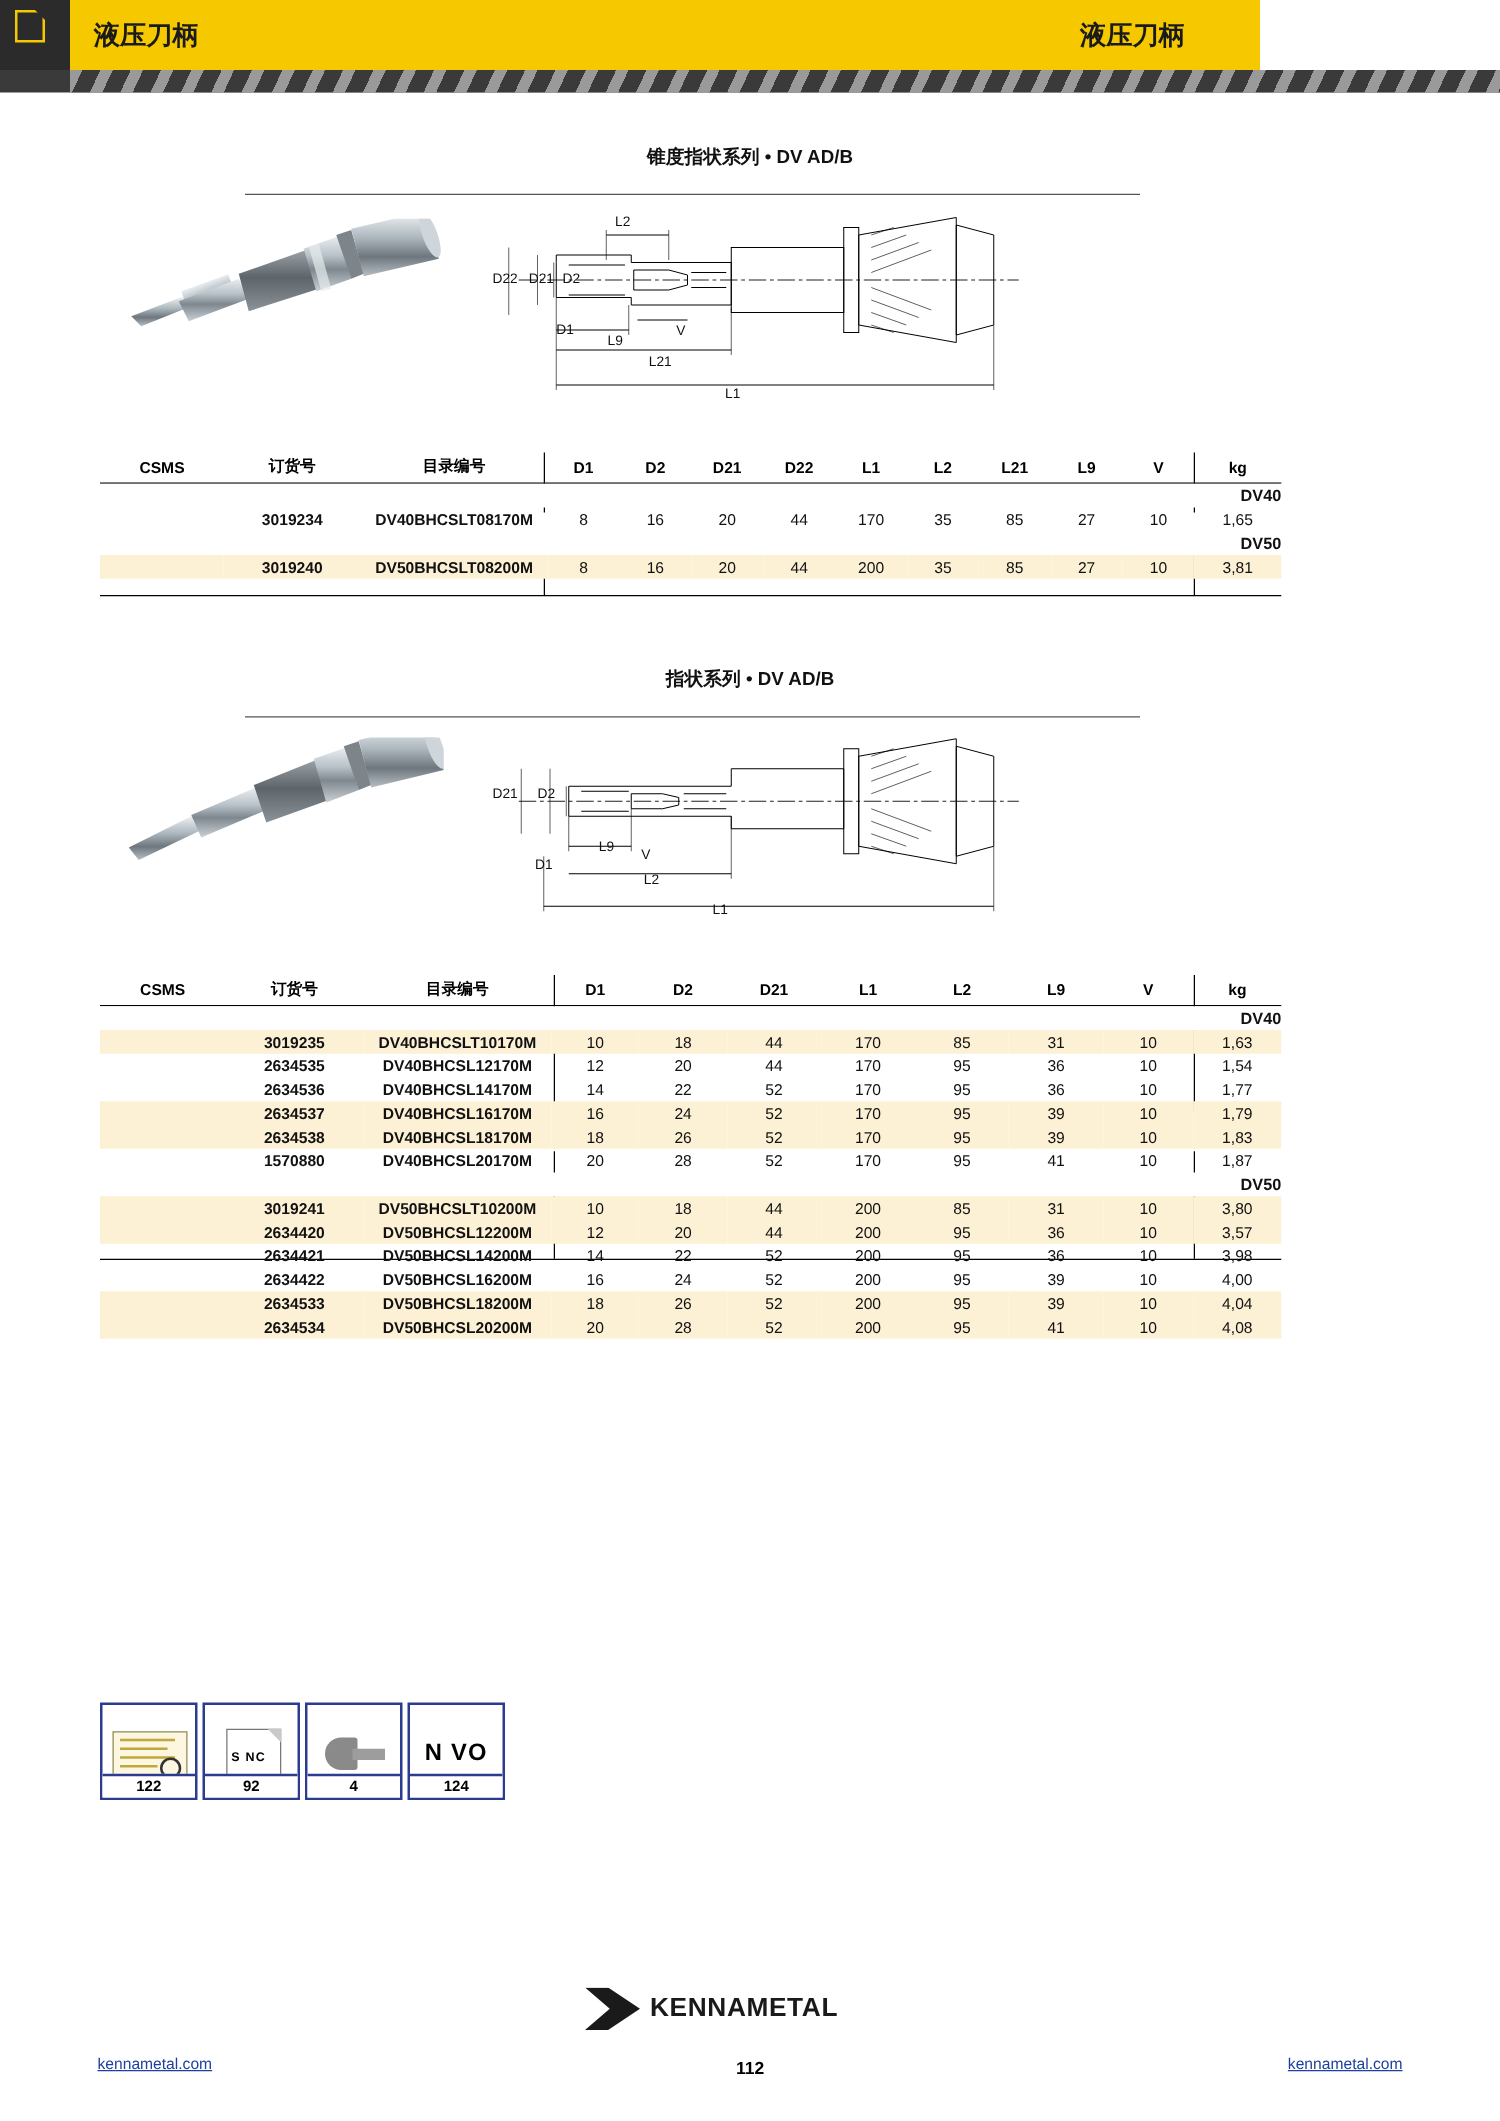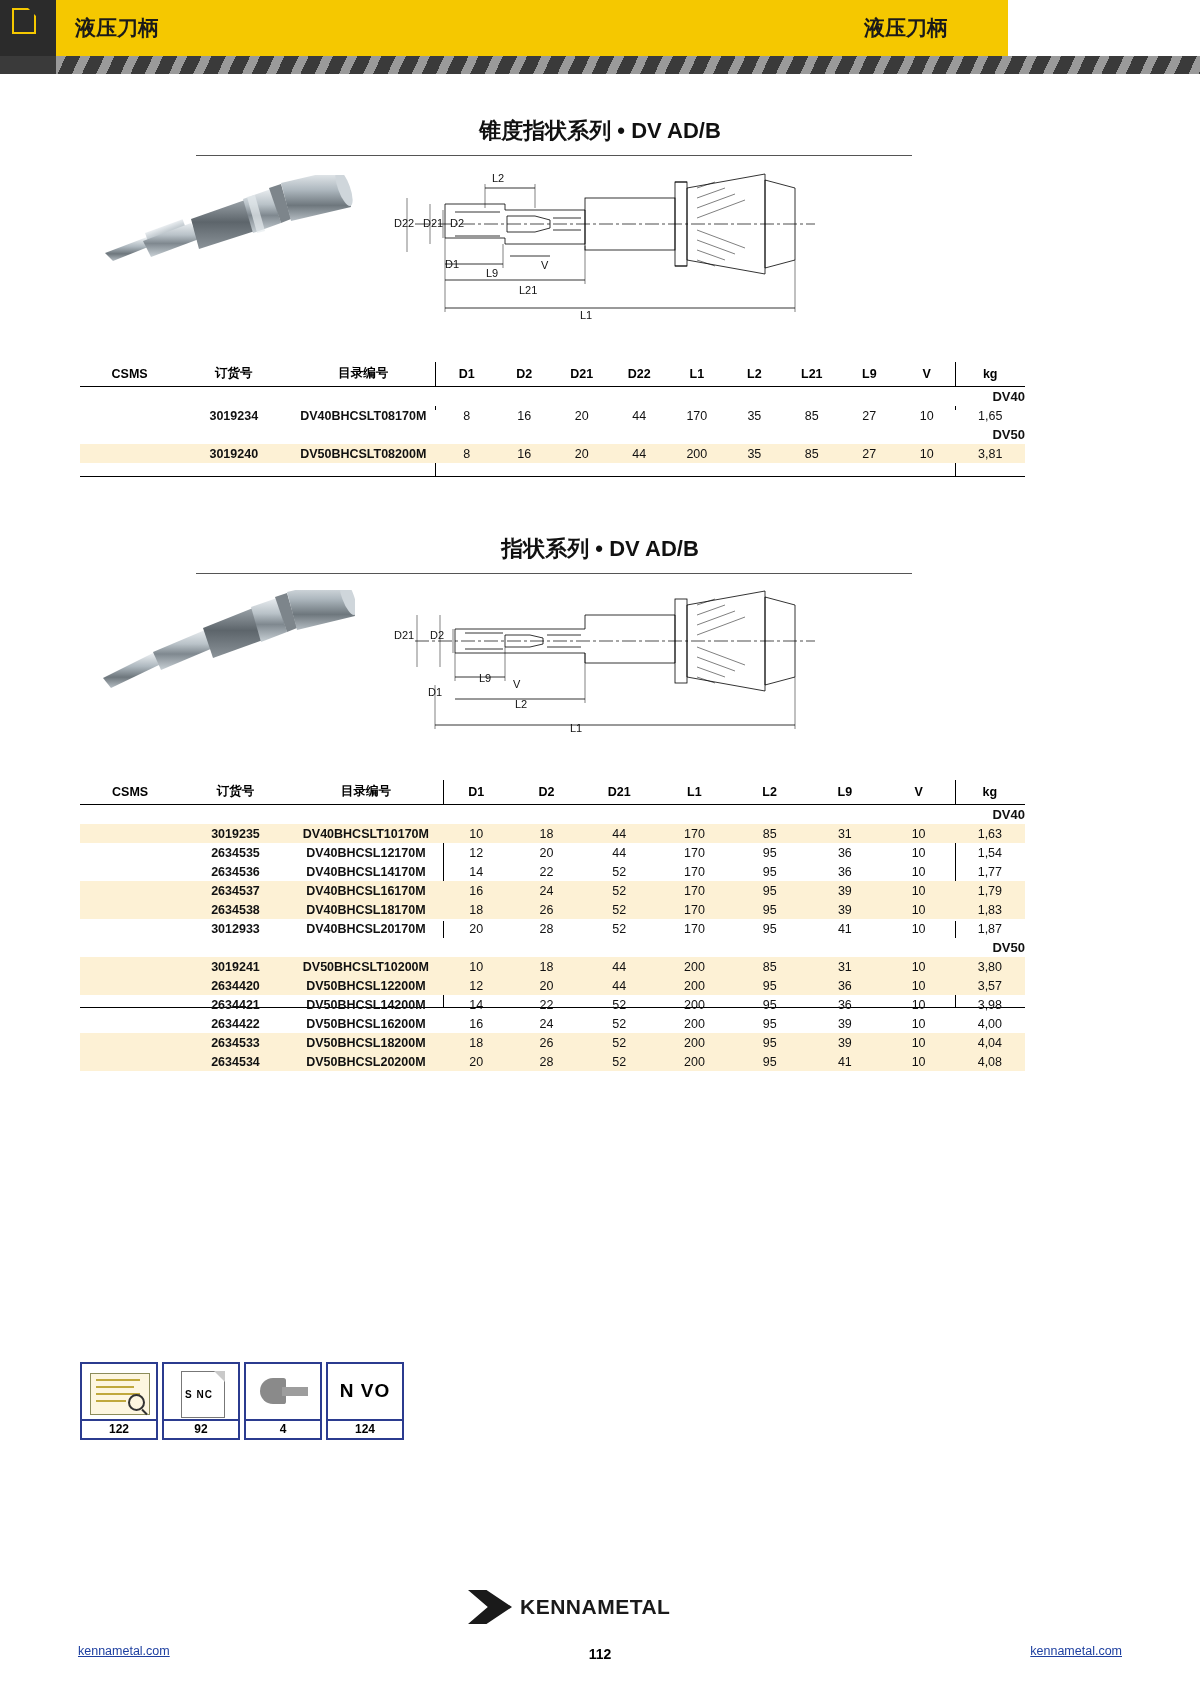--- a/index.html
+++ b/index.html
@@ -74,21 +74,21 @@
       #9a9a9a 0px, #9a9a9a 9px,
       #3a3a3a 9px, #3a3a3a 22px
     );
   }
 
   
   .section-title {
     position: absolute;
     width: 1200px;
     text-align: center;
-    font-size: 22px;
+    font-size: 15px;
     font-weight: bold;
     color: #111;
   }
   .title-rule {
     position: absolute;
     height: 1px;
     background: #555;
   }
 
   
@@ -159,21 +159,21 @@
     height: 17px;
     line-height: 17px;
     text-align: center;
     font-size: 12px;
     font-weight: bold;
     border-top: 2px solid #2b3b8f;
     background: #fff;
   }
   .icon-art {
     position: absolute;
-    left: 0; top: 0;
+    left: 0; top: 12px;
     width: 100%; height: 59px;
   }
 
   
   .art-catalog {
     position: absolute;
     left: 8px; top: 9px;
     width: 58px; height: 40px;
     background: #fdf6e0;
     border: 1px solid #8c8c5a;
@@ -594,21 +594,21 @@
       <td>26</td>
       <td>52</td>
       <td>170</td>
       <td>95</td>
       <td>39</td>
       <td>10</td>
       <td>1,83</td>
     </tr>
     <tr>
       <td></td>
-      <td class="bold">3012933</td>
+      <td class="bold">1570880</td>
       <td class="bold">DV40BHCSL20170M</td>
       <td>20</td>
       <td>28</td>
       <td>52</td>
       <td>170</td>
       <td>95</td>
       <td>41</td>
       <td>10</td>
       <td>1,87</td>
     </tr>

